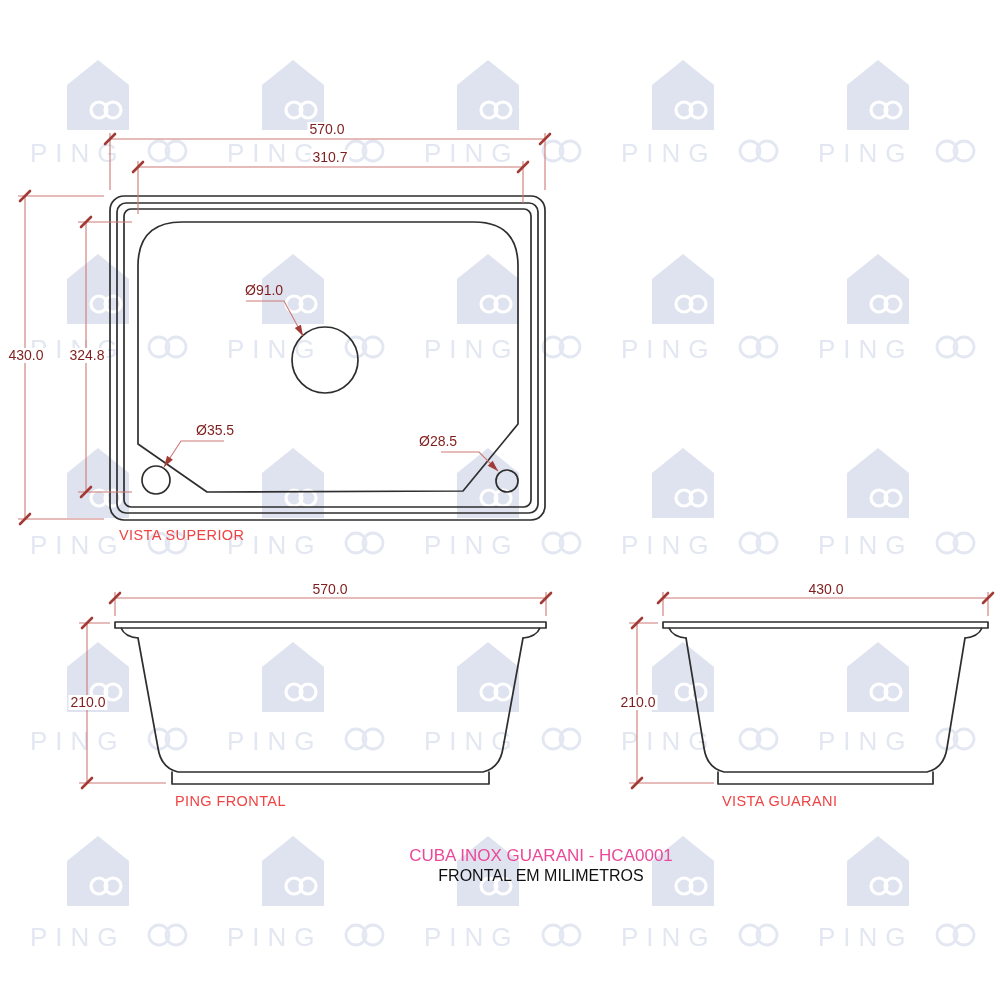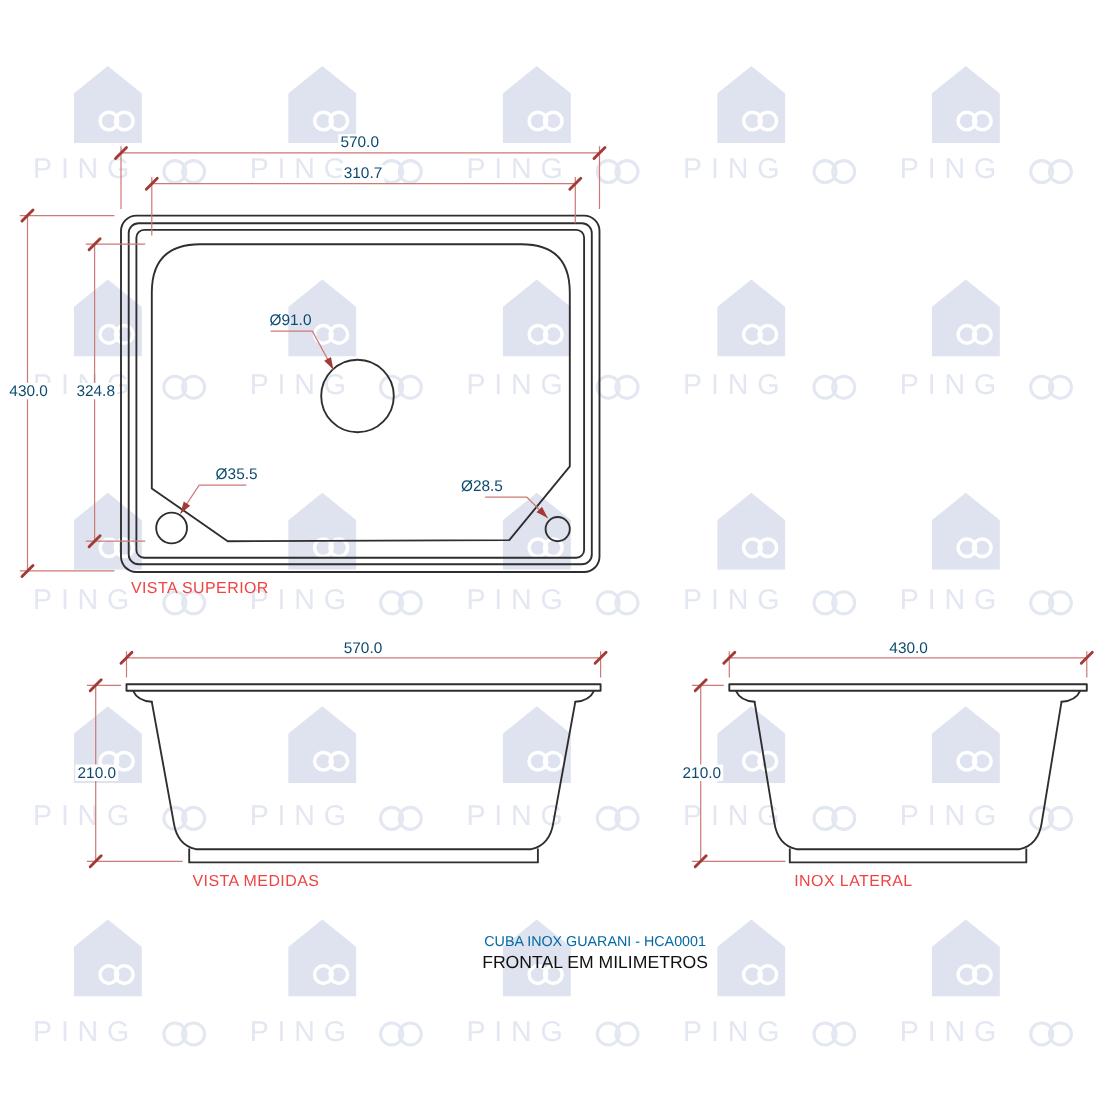--- a/index.html
+++ b/index.html
@@ -1,34 +1,34 @@
 <!DOCTYPE html>
 <html style="--line: #2e2e2e; --dim: #cc7a76; --tickc: #a23a36;"><head>
 <meta charset="utf-8">
 <style>
   html,body{margin:0;padding:0;background:#ffffff;}
   .canvas{position:relative;width:1000px;height:1000px;background:#fff;overflow:hidden;
           font-family:"Liberation Sans",sans-serif;}
   
   .wm-layer{position:absolute;inset:0;z-index:0;}
   .wm-house{position:absolute;}
-  .wm-text{position:absolute;display:flex;align-items:flex-end;gap:21px;
+  .wm-text{position:absolute;display:flex;align-items:flex-start;gap:21px;
            font-size:26px;letter-spacing:8px;font-weight:400;white-space:nowrap;}
   
   .drawing-svg{position:absolute;inset:0;z-index:1;}
   .ln{fill:none;stroke:var(--line);stroke-width:1.7;stroke-linejoin:round;stroke-linecap:round;}
   .dim{fill:none;stroke:var(--dim);stroke-width:1.1;}
   .tick{stroke:var(--tickc);stroke-width:2.6;stroke-linecap:round;}
   .arr{fill:var(--tickc);}
   
-  .lbl{position:absolute;z-index:2;color:#0c4a6e;font-size:14px;line-height:15px;white-space:nowrap;}
+  .lbl{position:absolute;z-index:2;color:#7f1d1d;font-size:14px;line-height:15px;white-space:nowrap;}
   .ctr{transform:translateX(-50%);}
   .bg{background:#ffffff;padding:0 2px;}
   .view-label{font-size:14.5px;letter-spacing:.4px;color:#ef4444;}
-  .title-1{font-size:13px;color:#0369a1;}
+  .title-1{font-size:17px;color:#ec4899;}
   .title-2{font-size:16px;color:#101010;}
 </style>
 </head>
 <body>
 
 <div class="canvas">
 
   <div class="wm-layer" id="wm-layer">
       <svg class="wm-house" style="left:67px;top:60px" width="62" height="70" viewBox="0 0 62 70">
          <polygon points="31,0 62,25 62,70 0,70 0,25" fill="#dfe3ef"></polygon>
@@ -518,21 +518,21 @@
   <div class="lbl ctr bg" style="left:87px;top:348px">324.8</div>
 
   <div class="lbl" style="left:245px;top:283px">Ø91.0</div>
   <div class="lbl" style="left:196px;top:423px">Ø35.5</div>
   <div class="lbl" style="left:419px;top:434px">Ø28.5</div>
 
   <div class="lbl view-label" style="left:119px;top:528px">VISTA SUPERIOR</div>
 
   <div class="lbl ctr bg" style="left:330px;top:582px">570.0</div>
   <div class="lbl ctr bg" style="left:88px;top:695px">210.0</div>
-  <div class="lbl view-label" style="left:175px;top:794px">VISTA MEDIDAS</div>
+  <div class="lbl view-label" style="left:175px;top:794px">PING FRONTAL</div>
 
   <div class="lbl ctr bg" style="left:826px;top:582px">430.0</div>
   <div class="lbl ctr bg" style="left:638px;top:695px">210.0</div>
-  <div class="lbl view-label" style="left:722px;top:794px">INOX LATERAL</div>
+  <div class="lbl view-label" style="left:722px;top:794px">VISTA GUARANI</div>
 
   <div class="lbl ctr title-1" style="left:541px;top:848px">CUBA INOX GUARANI - HCA0001</div>
   <div class="lbl ctr title-2" style="left:541px;top:868px">FRONTAL EM MILIMETROS</div>
 </div>
 
 </body></html>

